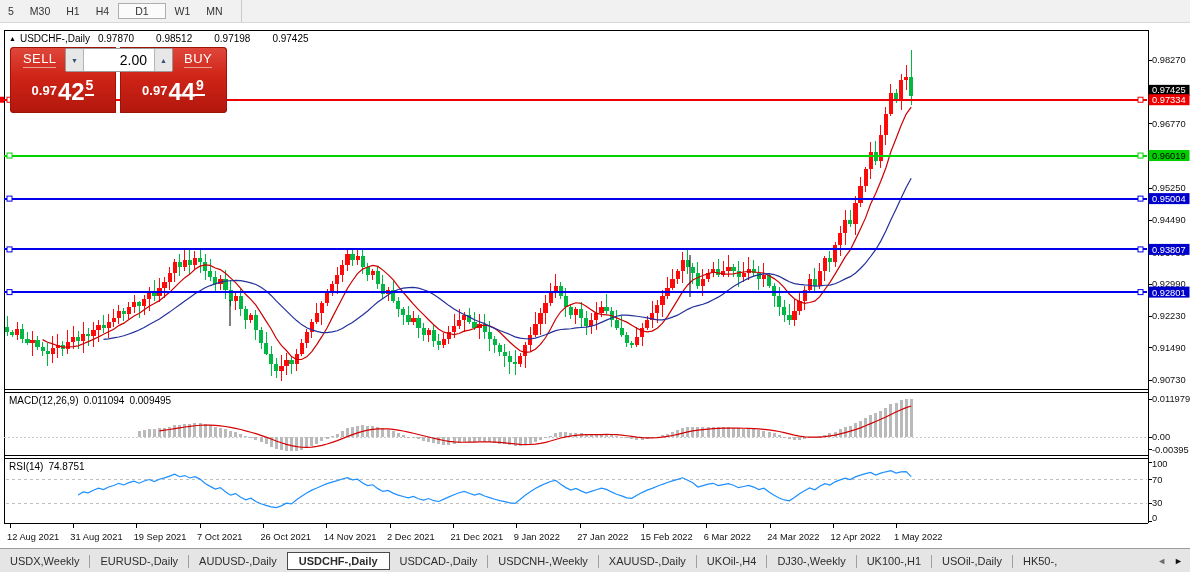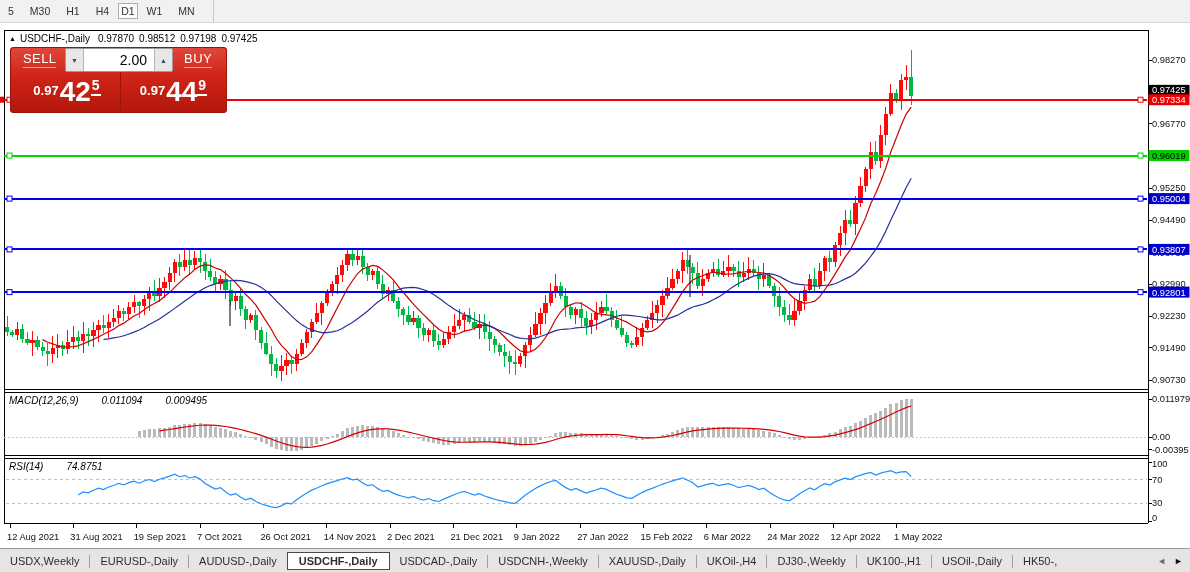--- a/index.html
+++ b/index.html
@@ -1,46 +1,46 @@
 <!DOCTYPE html>
 <html><head>
 <meta charset="utf-8">
 <style>
   html,body{margin:0;padding:0;background:#fff;font-family:"Liberation Sans",sans-serif;}
   #app{position:relative;width:1190px;height:572px;overflow:hidden;background:#fff;}
   
   #tf-bar{position:absolute;left:0;top:0;width:1190px;height:22px;background:#f1f1f1;
           border-bottom:1px solid #d8d8d8;display:flex;align-items:center;font-size:10.5px;color:#333;}
   .tf-item{padding:2px 7px;margin:0 1px;cursor:default;}
-  .tf-item.active{background:#fbfbfb;border:1px solid #aeaeae;padding:1px 2px;}
+  .tf-item.active{background:#fbfbfb;border:1px solid #aeaeae;padding:1px 16px;}
   .tf-divider{width:1px;height:22px;background:#c9c9c9;margin-left:10px;}
   
   svg{position:absolute;left:0;top:0;}
   
   #chart-title{position:absolute;left:9px;top:33px;font-size:10px;color:#000;white-space:nowrap;}
   #chart-title .arrow{font-size:7px;vertical-align:1px;margin-right:4px;}
   #chart-title .sym{margin-right:8px;}
-  #chart-title .num{margin-right:5px;}
+  #chart-title .num{margin-right:22px;}
   
   .ind-label{position:absolute;font-size:10px;color:#000;white-space:nowrap;}
-  .ind-label span{margin-right:23px;font-style:italic;}
+  .ind-label span{margin-right:5px;}
   
   #trade-widget{position:absolute;left:10px;top:47px;width:217px;height:66px;font-family:"Liberation Sans",sans-serif;}
   .tw-half{position:absolute;top:0;height:66px;background:linear-gradient(#e0483c 0%,#cf2417 45%,#b2170c 100%);
            box-shadow:inset 0 0 0 1px #9e1208;}
-  .tw-left{left:0;width:106px;border-radius:4px 0 0 4px;padding-left:8px;}
+  .tw-left{left:0;width:106px;border-radius:4px 0 0 4px;}
   .tw-right{left:110px;width:107px;border-radius:0 4px 4px 0;}
   .tw-btn-label{position:absolute;top:4px;font-size:13px;color:#fff;letter-spacing:.4px;
                 border-bottom:1px solid rgba(255,255,255,.55);padding-bottom:1px;cursor:pointer;}
   .tw-left .tw-btn-label{left:13px;}
   .tw-right .tw-btn-label{right:15px;}
   .big-price{position:absolute;left:0;right:0;bottom:5px;display:flex;align-items:center;
              justify-content:center;color:#fff;cursor:pointer;}
   .big-price .pp{font-size:13px;font-weight:bold;margin:0 1px 4px 0;}
-  .big-price .bp{font-size:28px;font-weight:bold;line-height:32px;}
+  .big-price .bp{font-size:24px;font-weight:bold;line-height:32px;}
   .big-price .sp{font-size:14px;font-weight:bold;align-self:flex-start;margin-top:1px;
                  border-bottom:2px solid #fff;padding:0 1px 1px 1px;}
   #volume-spinner{position:absolute;left:55px;top:1px;width:106px;height:22px;background:#fff;
                   border:1px solid #9a9a9a;border-radius:2px;display:flex;align-items:stretch;}
   .spin-btn{width:17px;background:#e7e7e7;display:flex;align-items:center;justify-content:center;
             font-size:7px;color:#33507a;cursor:pointer;}
   .spin-btn.down{border-right:1px solid #b5b5b5;}
   .spin-btn.up{border-left:1px solid #b5b5b5;}
   #volume-value{flex:1;display:flex;align-items:center;justify-content:flex-end;
                 padding-right:7px;font-size:14px;color:#000;}

